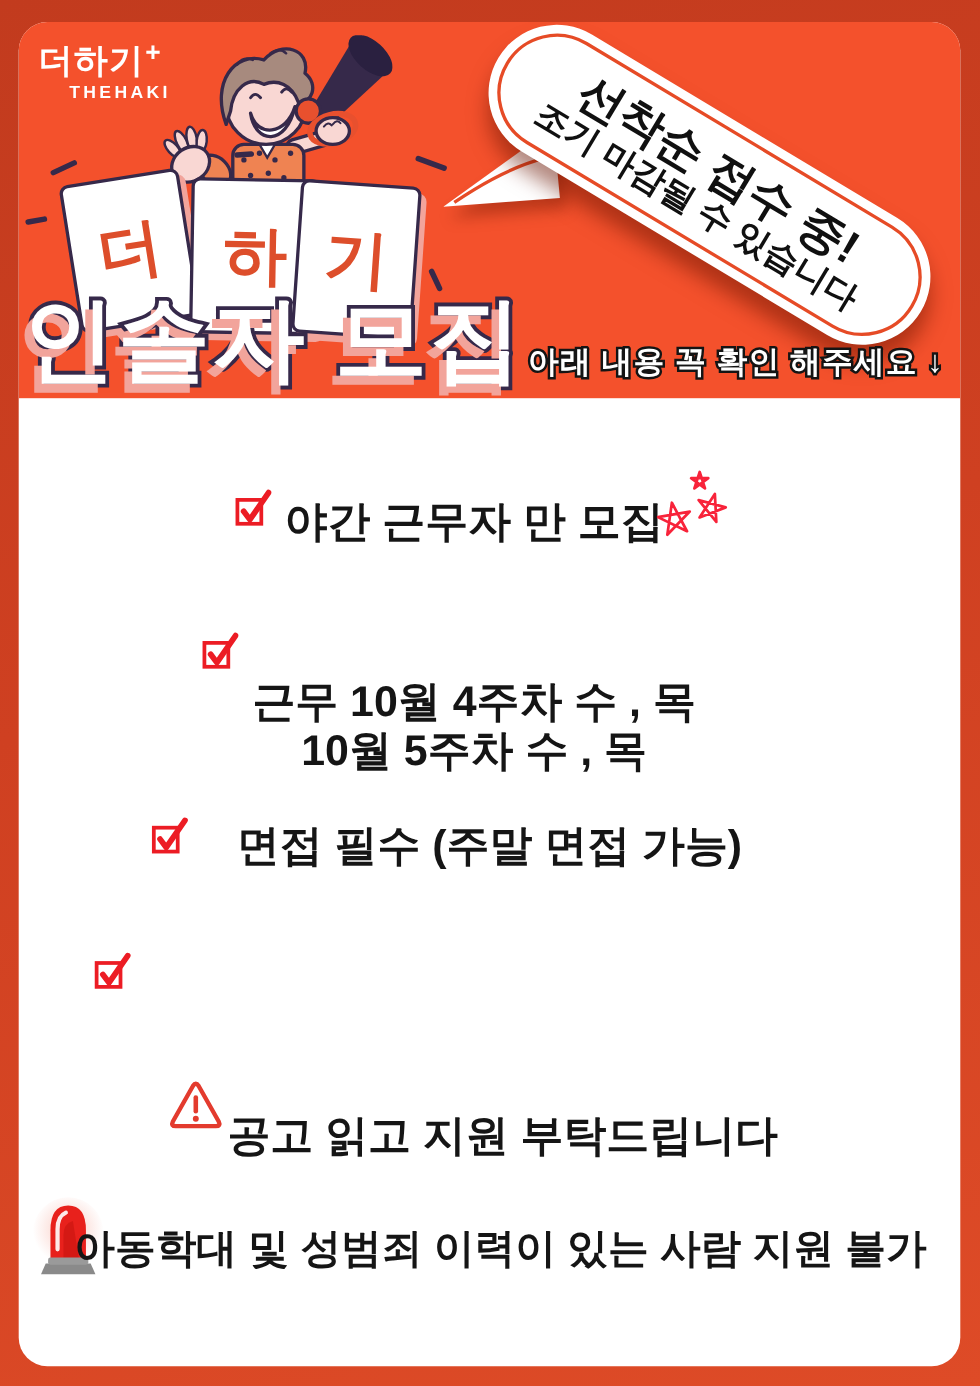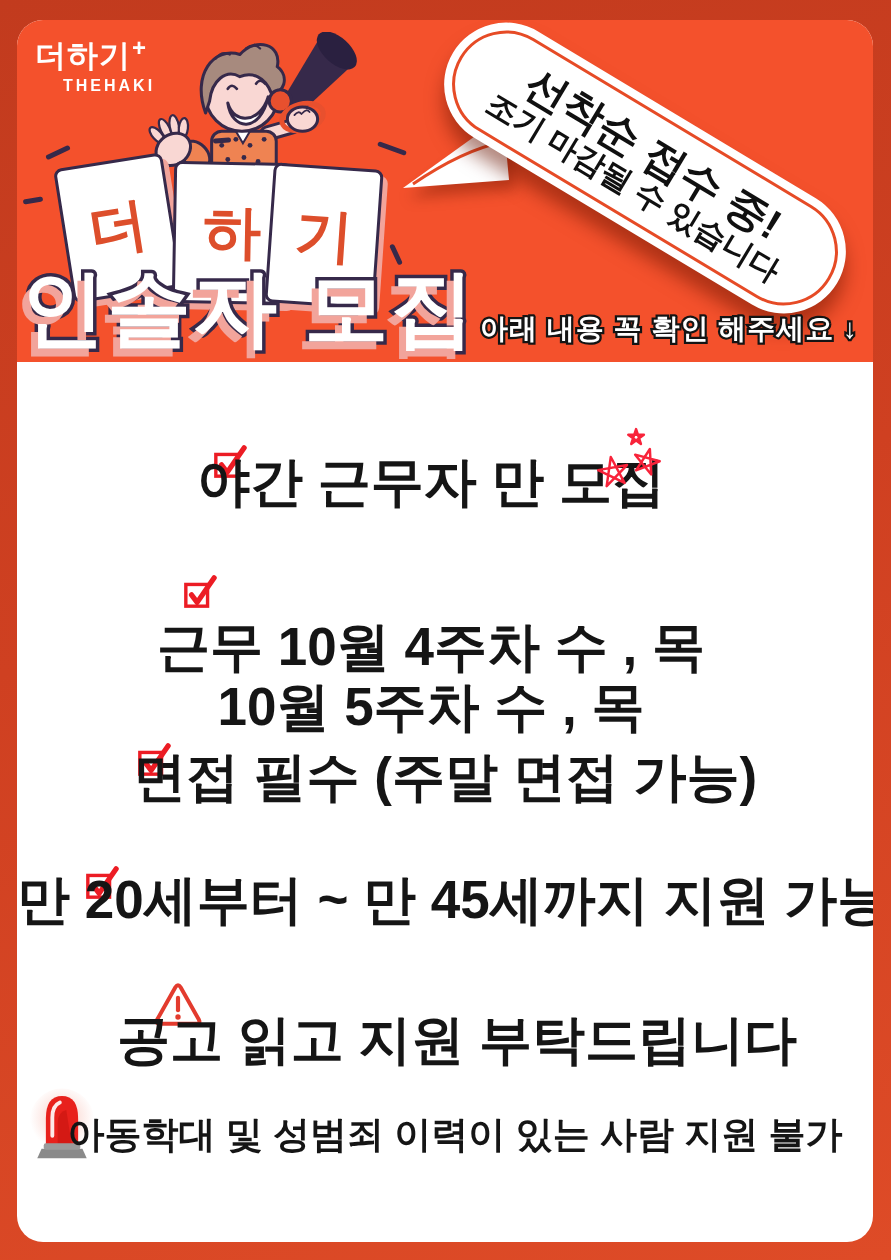--- a/index.html
+++ b/index.html
@@ -61,21 +61,21 @@
   .bubble-l2{font-size:31px;font-weight:700;color:#101010;line-height:1;}
   
   .notice{
     position:absolute;left:452px;top:290px;width:400px;z-index:4;text-align:center;
     font-size:28px;font-weight:800;color:#fff;white-space:nowrap;
     -webkit-text-stroke:4.5px #141414;paint-order:stroke fill;letter-spacing:1px;
   }
   
   .row-text{
     position:absolute;left:0;width:856px;text-align:center;
-    font-size:53px;font-weight:600;color:#151515;white-space:nowrap;
+    font-size:39px;font-weight:600;color:#151515;white-space:nowrap;
   }
   .t1{top:427px;transform:translateX(-14px);}
   .t2{top:553px;line-height:1.14;transform:translateX(-14px);margin-top:44px;}
   .t3{top:722px;}
   .t4{top:845px;}
   .t5{top:965px;transform:translateX(12px);margin-top:20px;}
   .t6{top:1090px;font-size:37px;transform:translateX(10px);}
   .ck{position:absolute;width:34px;height:36px;}
   .ck1{left:196px;top:424px;}
   .ck2{left:166px;top:554px;}
@@ -201,21 +201,20 @@
     <svg class="ck ck3" viewBox="0 0 36 36">
       <rect x="3" y="10" width="23" height="23" fill="none" stroke="#EC1C24" stroke-width="3.6"></rect>
       <path d="M9 21 L15 29 L33 3" fill="none" stroke="#EC1C24" stroke-width="5.5" stroke-linecap="round" stroke-linejoin="round"></path>
     </svg>
     <div class="row-text t3">면접 필수 (주말 면접 가능)</div>
 
     <svg class="ck ck4" viewBox="0 0 36 36">
       <rect x="3" y="10" width="23" height="23" fill="none" stroke="#EC1C24" stroke-width="3.6"></rect>
       <path d="M9 21 L15 29 L33 3" fill="none" stroke="#EC1C24" stroke-width="5.5" stroke-linecap="round" stroke-linejoin="round"></path>
     </svg>
-    <div class="row-text t4">만 20세부터 ~ 만 45세까지 지원 가능</div>
 
     <svg class="warn" viewBox="0 0 48 44">
       <path d="M21.5 5 Q24 1 26.5 5 L44 36 Q46 40 41.5 40 L6.5 40 Q2 40 4 36 Z" fill="none" stroke="#E33B2E" stroke-width="3.8" stroke-linejoin="round"></path>
       <line x1="24" y1="15" x2="24" y2="27" stroke="#E33B2E" stroke-width="4" stroke-linecap="round"></line>
       <circle cx="24" cy="33.5" r="2.6" fill="#E33B2E"></circle>
     </svg>
     <div class="row-text t5">공고 읽고 지원 부탁드립니다</div>
 
     <svg class="siren" viewBox="0 0 60 80">
       <defs>

